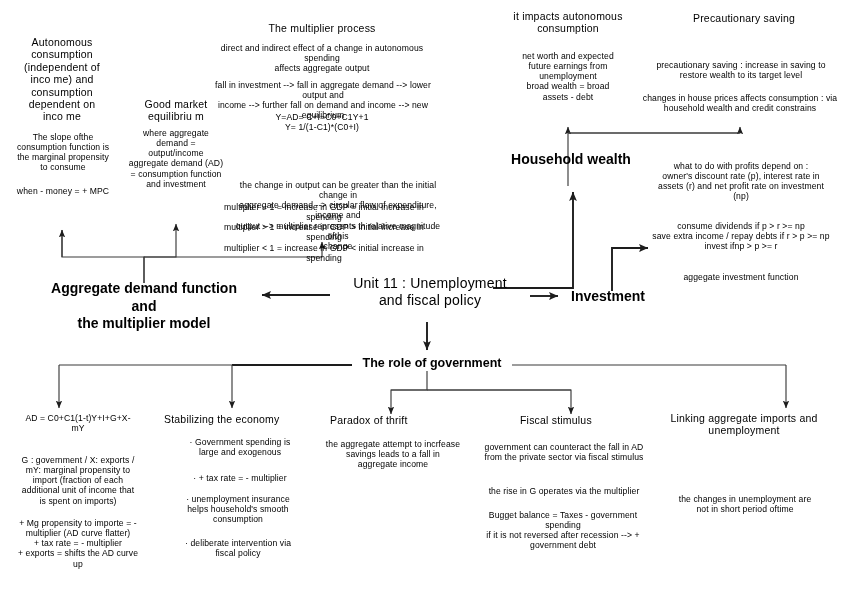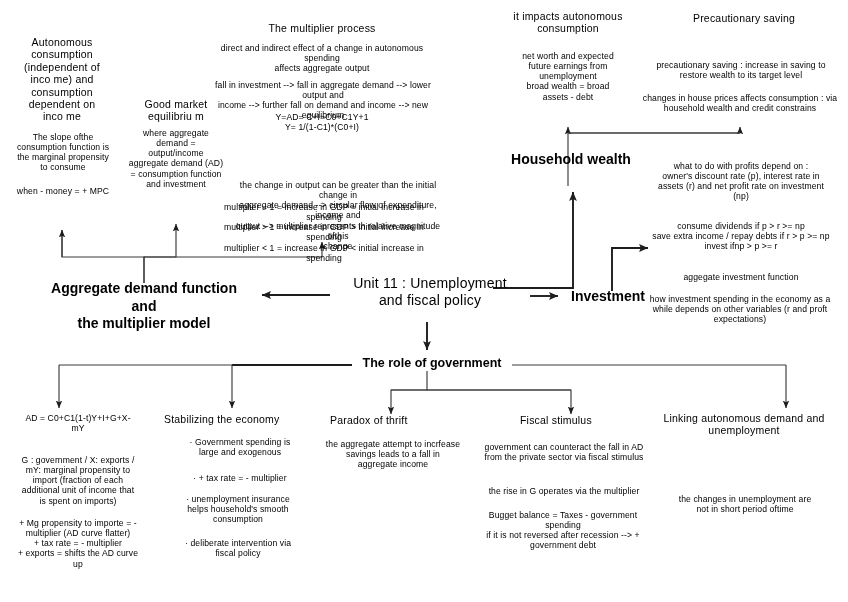--- a/index.html
+++ b/index.html
@@ -168,23 +168,20 @@
 
   <div class="node body-txt" style="left:640px; top:161px; width:202px;">what to do with profits depend on :
 owner's discount rate (p), interest rate in
 assets (r) and net profit rate on investment
 (np)</div>
   <div class="node body-txt" style="left:638px; top:221px; width:206px;">consume dividends if p &gt; r &gt;= np
 save extra income / repay debts if r &gt; p &gt;= np
 invest ifnp &gt; p &gt;= r</div>
 
   <div class="node body-txt" style="left:640px; top:272px; width:202px;">aggegate investment function</div>
-  <div class="node body-txt" style="left:636px; top:294px; width:208px;">how investment spending in the economy as a
-while depends on other variables (r and proft
-expectations)</div>
 
   <div class="node center-title" style="left:330px; top:275px; width:200px;">Unit 11 : Unemployment
 and fiscal policy</div>
 
   <div class="node bold-node" style="left:48px; top:280px; width:192px;">Aggregate demand function and
 the multiplier model</div>
 
   <div class="node bold-node" style="left:566px; top:288px; width:84px;">Investment</div>
 
   <div class="node gov-node" style="left:352px; top:356px; width:152px;">The role of government</div>
@@ -219,18 +216,18 @@
 
   <div class="node heading" style="left:520px; top:414px; width:110px; text-align:left;">Fiscal stimulus</div>
   <div class="node body-txt" style="left:456px; top:442px; width:216px;">government can counteract the fall in AD
 from the private sector via fiscal stimulus</div>
   <div class="node body-txt" style="left:456px; top:486px; width:216px;">the rise in G operates via the multiplier</div>
   <div class="node body-txt" style="left:452px; top:510px; width:222px;">Bugget balance = Taxes - government
 spending
 if it is not reversed after recession --&gt; +
 government debt</div>
 
-  <div class="node heading" style="left:648px; top:412px; width:192px;">Linking autonomous demand and
+  <div class="node heading" style="left:648px; top:412px; width:192px;">Linking aggregate imports and
 unemployment</div>
   <div class="node body-txt" style="left:648px; top:494px; width:194px;">the changes in unemployment are
 not in short period oftime</div>
 
 </div>
 
 </body></html>

